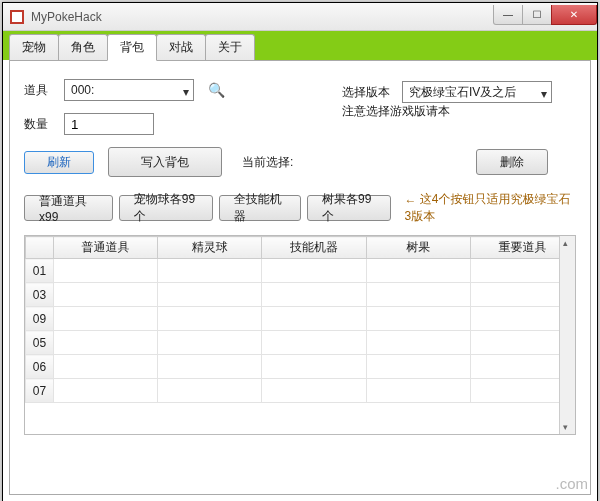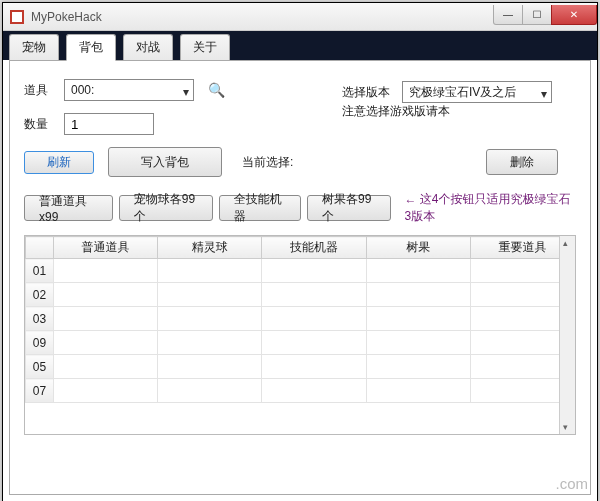--- a/index.html
+++ b/index.html
@@ -48,22 +48,22 @@
   .win-btn:first-child{border-bottom-left-radius:3px;}
   .win-close {
     width: 46px;
     background: linear-gradient(to bottom, #e57373, #c93c3c);
     color:#fff;border-color:#a02020;
     border-bottom-right-radius:3px;
   }
   .tab-strip {
     display:flex;
     padding: 2px 6px 0 6px;
-    background:#0f172a;
-    gap:8px;
+    background:#84cc16;
+    gap:0;
   }
   .tab {
     padding: 4px 12px;
     border:1px solid #aaa;
     border-bottom:none;
     background: linear-gradient(to bottom,#f5f5f5,#e8e8e8);
     border-radius: 3px 3px 0 0;
     margin-right:-1px;
     position:relative;
     top:1px;
@@ -108,21 +108,21 @@
   }
   .btn-primary {
     border:1px solid #3d8fe0;
     color:#1560bd;
     padding: 0 22px;
     height:23px;
   }
   .btn-wide { width:114px; height:30px;}
   .btn-row { display:flex; gap:14px; align-items:center; margin-bottom:14px;}
   .small-btn-row { display:flex; gap:6px; align-items:center; margin-bottom:10px;}
-  .red-note { color:#701a75; margin-left:8px;}
+  .red-note { color:#a16207; margin-left:8px;}
   .version-block{ position:absolute; right:18px; top:20px; width:230px;}
   .version-block .row{margin-bottom:0;}
   .version-block .lbl{width:60px;}
   .table-wrap {
     border:1px solid #bbb;
     height:200px;
     overflow:hidden;
     position:relative;
   }
   table { width:100%; border-collapse:collapse; table-layout:fixed;}
@@ -142,21 +142,21 @@
   }
   tbody td.rownum{background:linear-gradient(to bottom,#fcfcfc,#ececec);font-weight:normal;}
   .vscroll{
     position:absolute;right:0;top:0;bottom:0;width:16px;
     background:#f0f0f0;border-left:1px solid #ccc;
   }
   .vscroll::before{content:"▴";position:absolute;top:2px;left:3px;color:#666;font-size:9px;}
   .vscroll::after{content:"▾";position:absolute;bottom:2px;left:3px;color:#666;font-size:9px;}
   .corner{position:absolute;right:2px;bottom:2px;color:#bbb;font-size:15px;margin-left:16px;}
   .cur-sel{margin-left:6px;}
-  .del-wrap{position:absolute; right:18px;padding-left:44px;}
+  .del-wrap{position:absolute; right:28px;padding-left:44px;}
 </style>
 </head>
 <body>
 
 <div class="window">
 
   <div class="titlebar">
     <span class="app-icon">
       <svg width="14" height="14" viewBox="0 0 14 14">
           <rect x="1" y="1" width="12" height="12" fill="#fff" stroke="#c0392b" stroke-width="2"></rect>
@@ -166,20 +166,21 @@
     <span class="spacer"></span>
     <div class="win-btns">
       <div class="win-btn">—</div>
       <div class="win-btn">☐</div>
       <div class="win-btn win-close">✕</div>
     </div>
   </div>
 
   <div class="tab-strip">
     <div class="tab">宠物</div>
+    <div class="tab">角色</div>
     <div class="tab active">背包</div>
     <div class="tab">对战</div>
     <div class="tab">关于</div>
   </div>
 
   <div class="panel">
 
     <div class="version-block">
       <div class="row">
         <span class="lbl">选择版本</span>
@@ -237,45 +238,45 @@
         <tbody>
           <tr>
               <td class="rownum">01</td>
               <td></td>
               <td></td>
               <td></td>
               <td></td>
               <td></td>
             </tr>
           <tr>
-              <td class="rownum">02</td>
-              <td></td>
-              <td></td>
-              <td></td>
-              <td></td>
-              <td></td>
-            </tr>
-          <tr>
               <td class="rownum">03</td>
               <td></td>
               <td></td>
               <td></td>
               <td></td>
               <td></td>
             </tr>
           <tr>
               <td class="rownum">09</td>
               <td></td>
               <td></td>
               <td></td>
               <td></td>
               <td></td>
             </tr>
           <tr>
               <td class="rownum">05</td>
+              <td></td>
+              <td></td>
+              <td></td>
+              <td></td>
+              <td></td>
+            </tr>
+          <tr>
+              <td class="rownum">06</td>
               <td></td>
               <td></td>
               <td></td>
               <td></td>
               <td></td>
             </tr>
           <tr>
               <td class="rownum">07</td>
               <td></td>
               <td></td>

